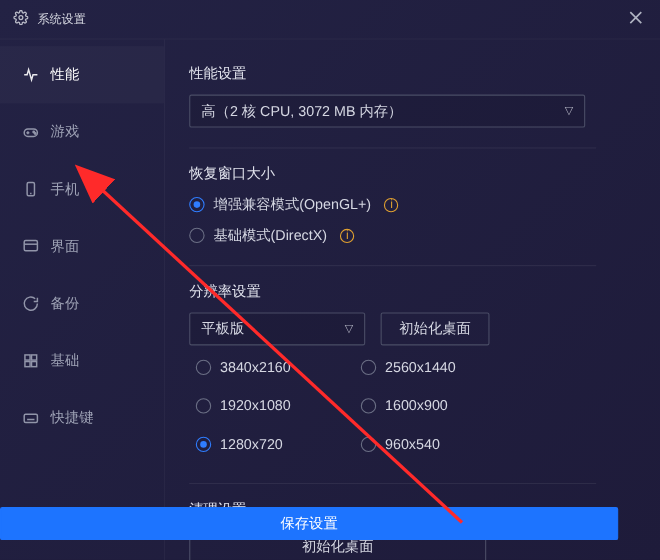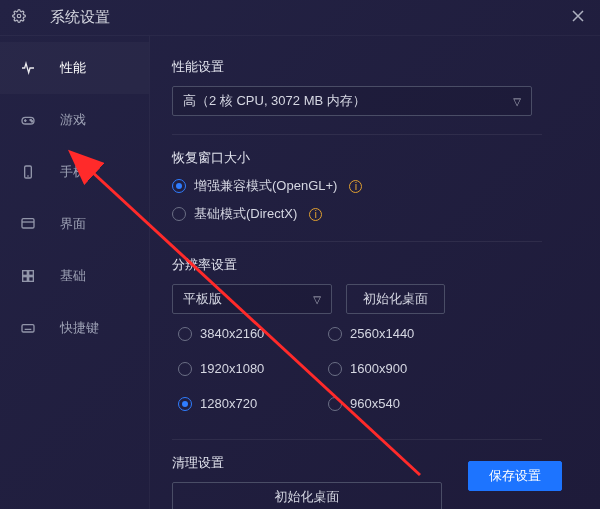--- a/index.html
+++ b/index.html
@@ -22,36 +22,36 @@
   }
   .titlebar {
     display: flex;
     align-items: center;
     height: 36px;
     padding: 0 12px;
     color: #d5d7e0;
     border-bottom: 1px solid rgba(255,255,255,0.04);
   }
   .titlebar .gear { margin-right: 8px; opacity: .85; }
-  .titlebar .title { flex: 1; font-size: 15px; margin-left: 16px; }
+  .titlebar .title { flex: 1; font-size: 11px; }
   .titlebar .close { cursor: pointer; padding: 4px; }
   .body {
     display: flex;
     flex: 1;
     min-height: 0;
   }
   .sidebar {
     width: 150px;
     border-right: 1px solid rgba(255,255,255,0.04);
     padding-top: 6px;
   }
   .side-item {
     display: flex;
     align-items: center;
-    gap: 24px;
+    gap: 10px;
     height: 52px;
     padding: 0 20px;
     color: #9ea2b5;
     cursor: pointer;
   }
   .side-item.active { color: #ffffff; background: rgba(255,255,255,0.03); }
   .side-item .ic { width: 16px; height: 16px; display:inline-flex; align-items:center; justify-content:center; opacity:.9;}
   .content {
     flex: 1;
     padding: 16px 22px 0 22px;
@@ -90,20 +90,21 @@
     border:1px solid #4a4d66; border-radius:2px; height:30px; padding:0 16px;
     color:#d5d7e2; display:inline-flex; align-items:center; justify-content:center;
     background: transparent; cursor:pointer; font-size:13px;
   }
   .btn-wide { width: 270px; }
   .res-grid { display:grid; grid-template-columns: 150px 150px; row-gap:10px; margin-top:12px; margin-left:6px;}
   .footer {
     position:absolute; bottom:0; left:0; right:16px;
     display:flex; justify-content:flex-end; gap:12px;
     padding: 10px 22px 18px 0;
+    flex-direction: column;
   }
   .btn-primary {
     background:#1d74ff; border:1px solid #1d74ff; color:#fff;
     height:30px; padding:0 20px; border-radius:2px; cursor:pointer; font-size:13px;
   }
   .chev { font-size:10px; opacity:.8;}
   .arrow-annotation {
     position:absolute; pointer-events:none; left:0; top:0;
   }
   .cleanup-btns { display:flex; flex-direction:column; gap:10px; margin-top:2px;}
@@ -164,20 +165,29 @@
             <svg width="16" height="16" viewBox="0 0 24 24" fill="none" stroke="#9ea2b5" stroke-width="2">
               <rect x="3" y="4" width="18" height="14" rx="2"></rect>
               <path d="M3 9h18"></path>
             </svg>
           </span>
         <span>界面</span>
       </div>
       <div class="side-item">
         <span class="ic">
             <svg width="16" height="16" viewBox="0 0 24 24" fill="none" stroke="#9ea2b5" stroke-width="2">
+              <path d="M21 12a9 9 0 1 1-3-6.7"></path>
+              <path d="M21 4v5h-5"></path>
+            </svg>
+          </span>
+        <span>备份</span>
+      </div>
+      <div class="side-item">
+        <span class="ic">
+            <svg width="16" height="16" viewBox="0 0 24 24" fill="none" stroke="#9ea2b5" stroke-width="2">
               <rect x="4" y="4" width="7" height="7"></rect>
               <rect x="13" y="4" width="7" height="7"></rect>
               <rect x="4" y="13" width="7" height="7"></rect>
               <rect x="13" y="13" width="7" height="7"></rect>
             </svg>
           </span>
         <span>基础</span>
       </div>
       <div class="side-item">
         <span class="ic">

